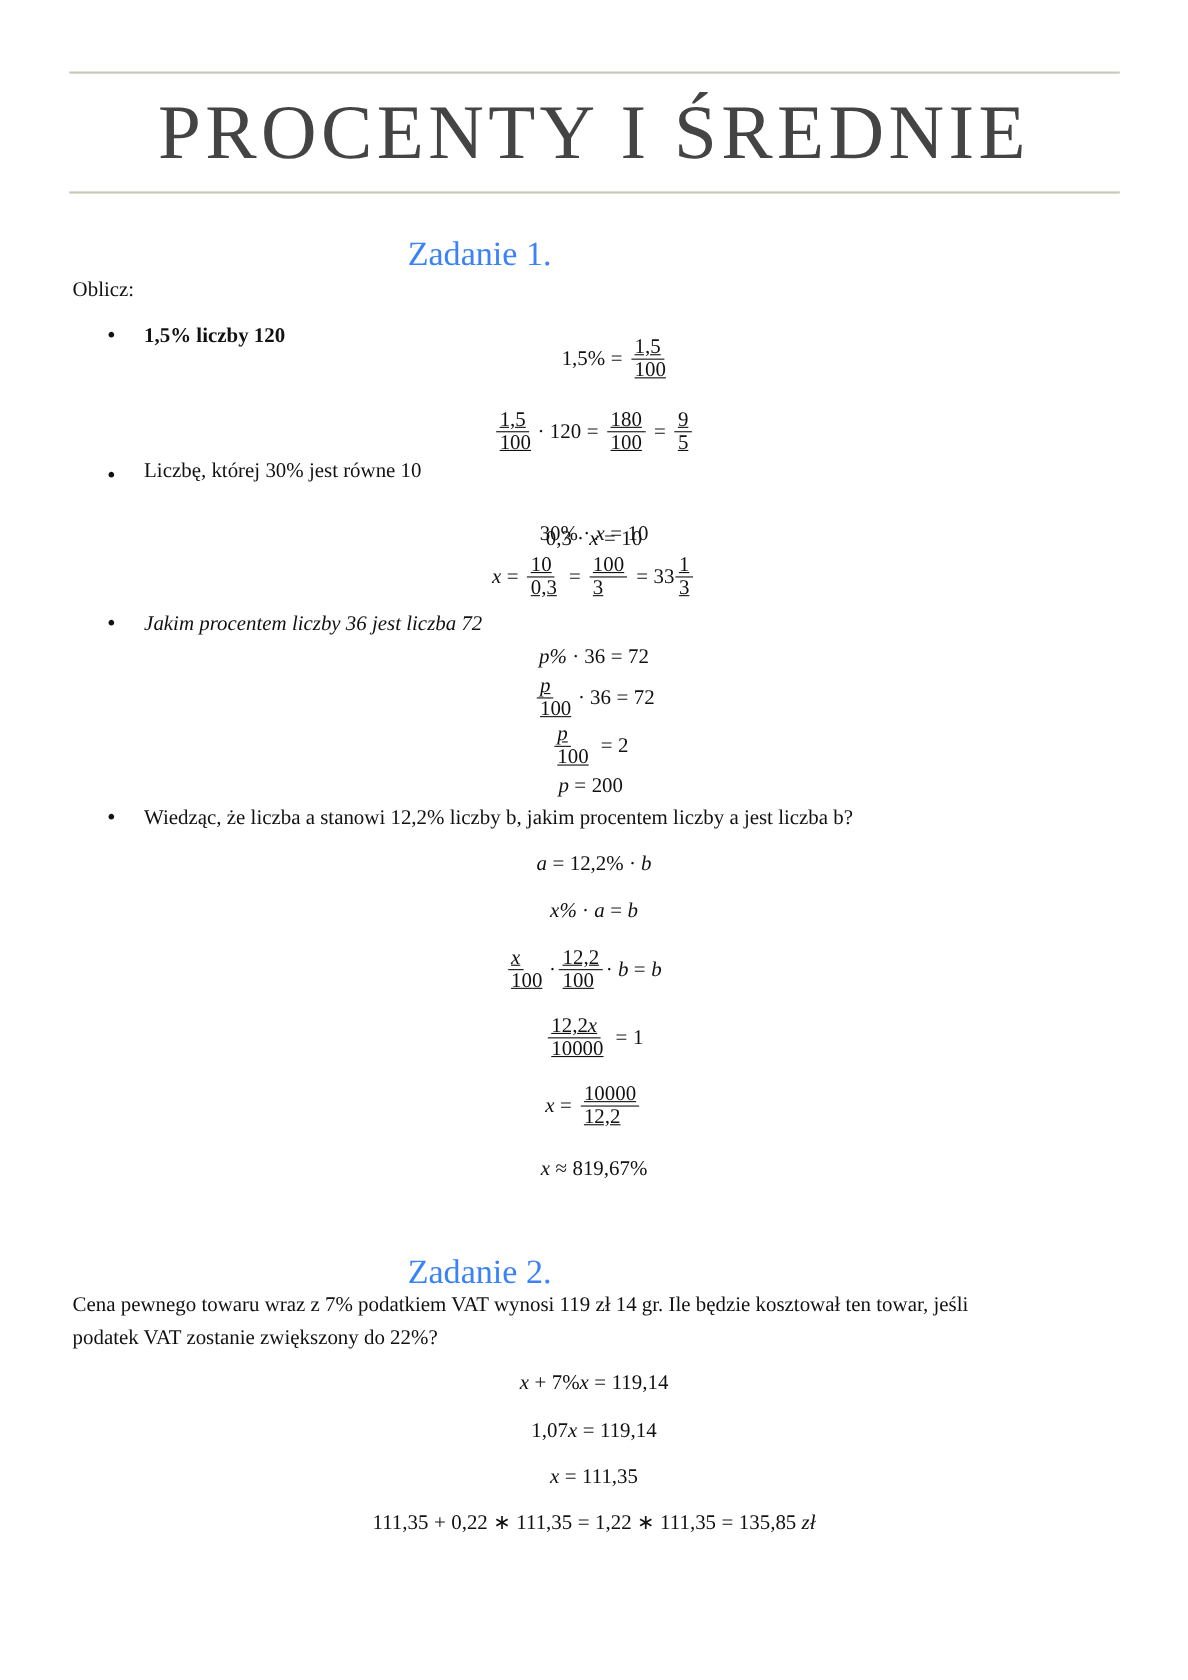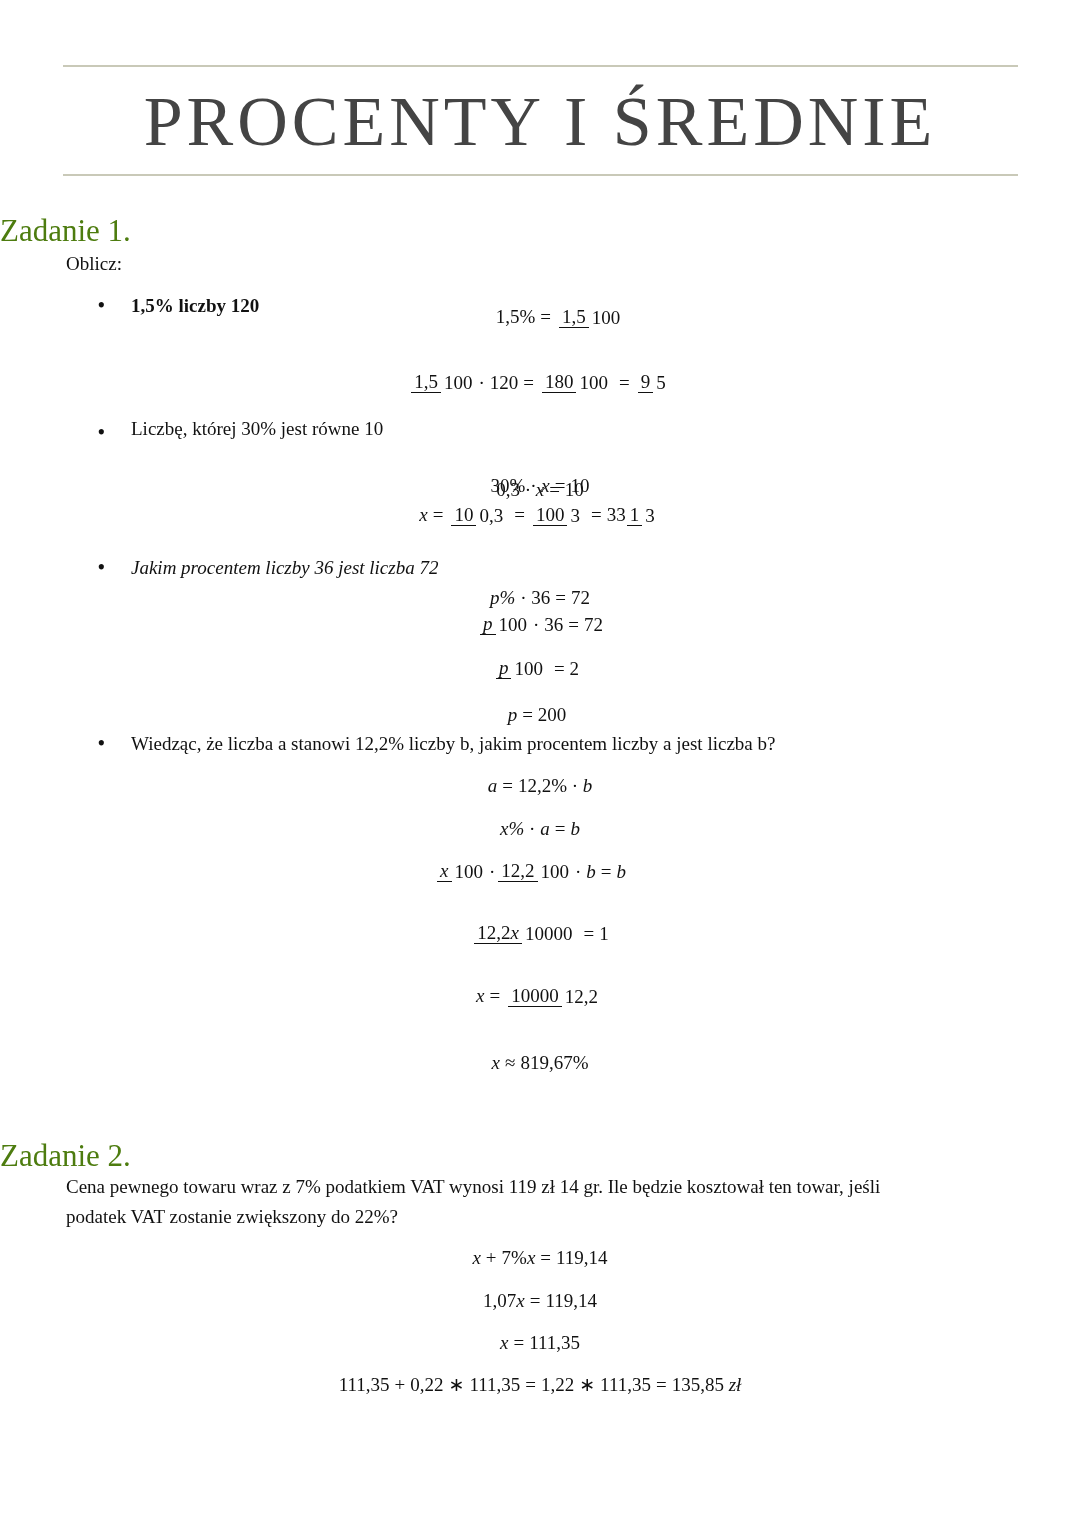--- a/index.html
+++ b/index.html
@@ -1,25 +1,25 @@
 <!DOCTYPE html>
 <html><head>
 <meta charset="utf-8">
 <style>
   html, body { margin:0; padding:0; background:#ffffff; }
   body { width:1080px; height:1527px; position:relative; overflow:hidden; color:#111; font-family:"DejaVu Serif", serif; }
   .rule { position:absolute; left:63px; width:955px; height:2px; background:#c9c9b8; }
   .title { position:absolute; left:0; width:1080px; top:82px; text-align:center; font-family:"Liberation Serif", serif; font-size:70px; letter-spacing:4px; color:#444; line-height:80px; }
-  .heading { position:absolute; left:0; width:872px; text-align:left; font-family:"Liberation Serif", serif; font-size:31px; line-height:36px; color:#4d7c0f; }
+  .heading { position:absolute; left:0; width:872px; text-align:center; font-family:"Liberation Serif", serif; font-size:31px; line-height:36px; color:#3b82f6; }
   .text { position:absolute; font-family:"Liberation Serif", serif; font-size:19px; line-height:24px; color:#111; }
   .bullet { position:absolute; left:96px; font-size:18px; line-height:24px; }
   .math { position:absolute; left:0; width:1080px; text-align:center; font-family:"Liberation Serif", serif; font-size:19px; line-height:22px; color:#111; }
   .m { display:inline-flex; align-items:center; white-space:nowrap; }
   .m i { font-style:italic; }
-  .frac { display:inline-flex; flex-direction:row; align-items:flex-end; vertical-align:middle; margin:0 3px; line-height:20px; }
+  .frac { display:inline-flex; flex-direction:column; align-items:flex-start; vertical-align:middle; margin:0 3px; line-height:20px;text-decoration:underline; }
   .frac .num { border-bottom:1.5px solid #111; padding:0 3px; }
   .frac .den { padding:0 3px; }
   .op { margin:0 5px; }
 </style>
 </head>
 <body>
 
 <div class="rule" style="top:65px;"></div>
 <div class="title">PROCENTY I ŚREDNIE</div>
 <div class="rule" style="top:174px;"></div>

